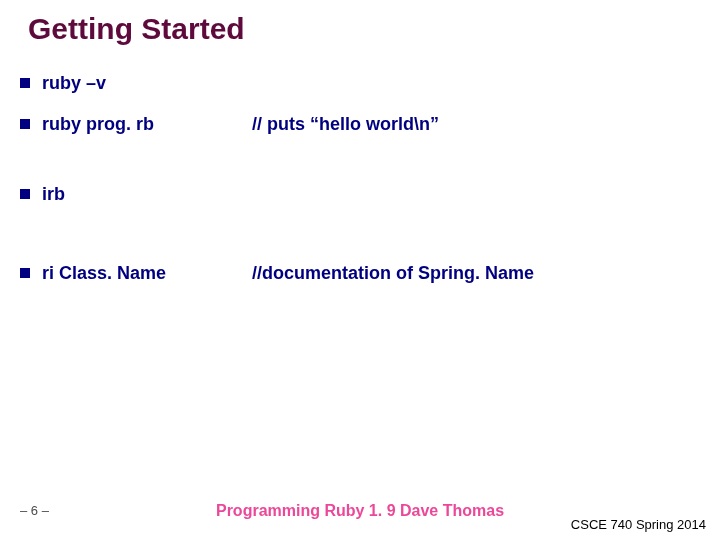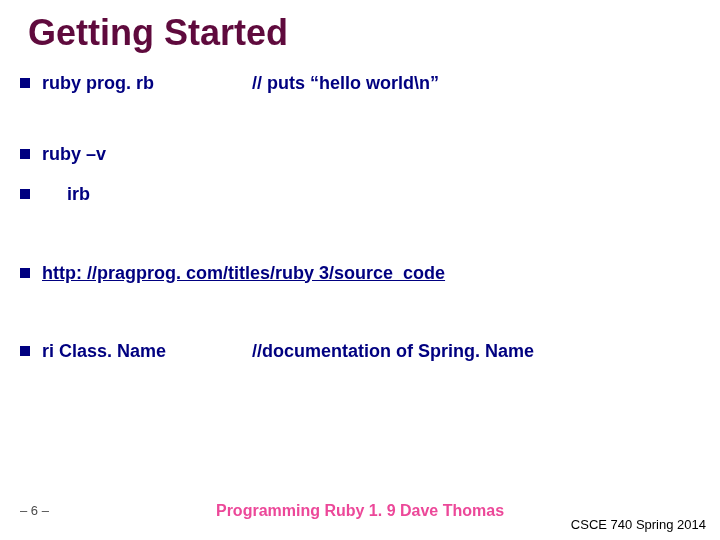--- a/index.html
+++ b/index.html
@@ -8,21 +8,21 @@
     height: 540px;
     background: #ffffff;
     font-family: Arial, Helvetica, sans-serif;
     position: relative;
     overflow: hidden;
   }
   .title {
     position: absolute;
     top: 12px;
     left: 28px;
-    font-size: 36px;
+    font-size: 30px;
     font-weight: bold;
     color: #5f0a3d;
   }
   .body-area {
     position: absolute;
     top: 72px;
     left: 20px;
     right: 20px;
   }
   .row {
@@ -74,41 +74,37 @@
     color: #000000;
   }
 </style>
 </head>
 <body>
 
 <div class="title">Getting Started</div>
 
 <div class="body-area">
 
+  <div class="row tight">
+    <div class="bullet"></div>
+    <div class="cmd">ruby –v</div>
+    <div class="comment"></div>
+  </div>
+
   <div class="row" style="margin-bottom:48px;">
     <div class="bullet"></div>
     <div class="cmd">ruby prog. rb</div>
     <div class="comment">// puts “hello world\n”</div>
   </div>
 
-  <div class="row tight">
-    <div class="bullet"></div>
-    <div class="cmd">ruby –v</div>
-    <div class="comment"></div>
-  </div>
-
-  <div class="row" style="margin-bottom:56px;gap:25px;">
+  <div class="row" style="margin-bottom:56px;">
     <div class="bullet"></div>
     <div class="cmd">irb</div>
   </div>
 
-  <div class="row" style="margin-bottom:56px;">
-    <div class="bullet"></div>
-    <div class="link">http: //pragprog. com/titles/ruby 3/source_code</div>
-  </div>
 
   <div class="row">
     <div class="bullet"></div>
     <div class="cmd">ri Class. Name</div>
     <div class="comment">//documentation of Spring. Name</div>
   </div>
 
 </div>
 
 <div class="footer-left">– 6 –</div>

